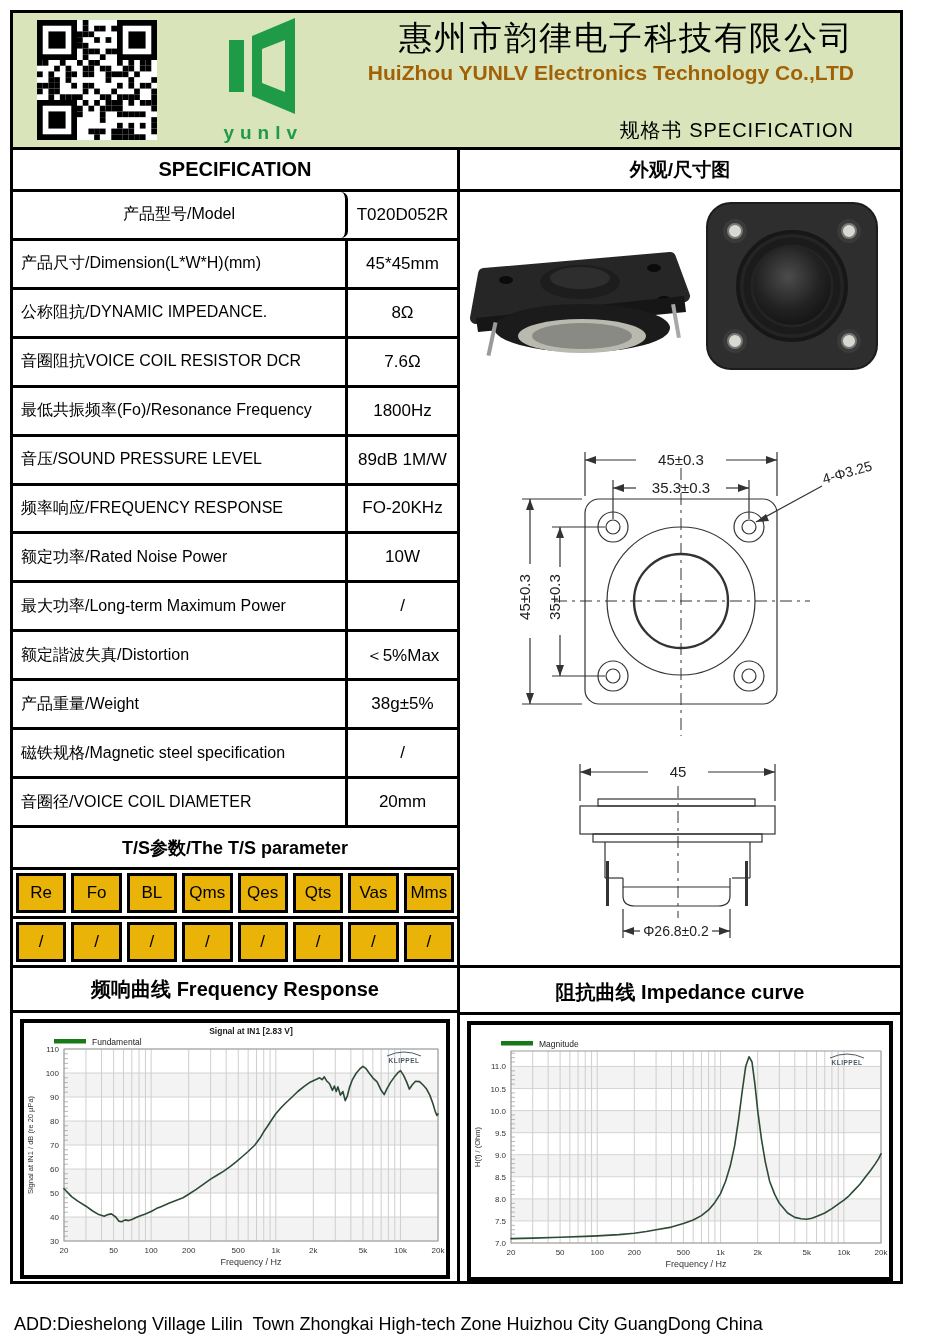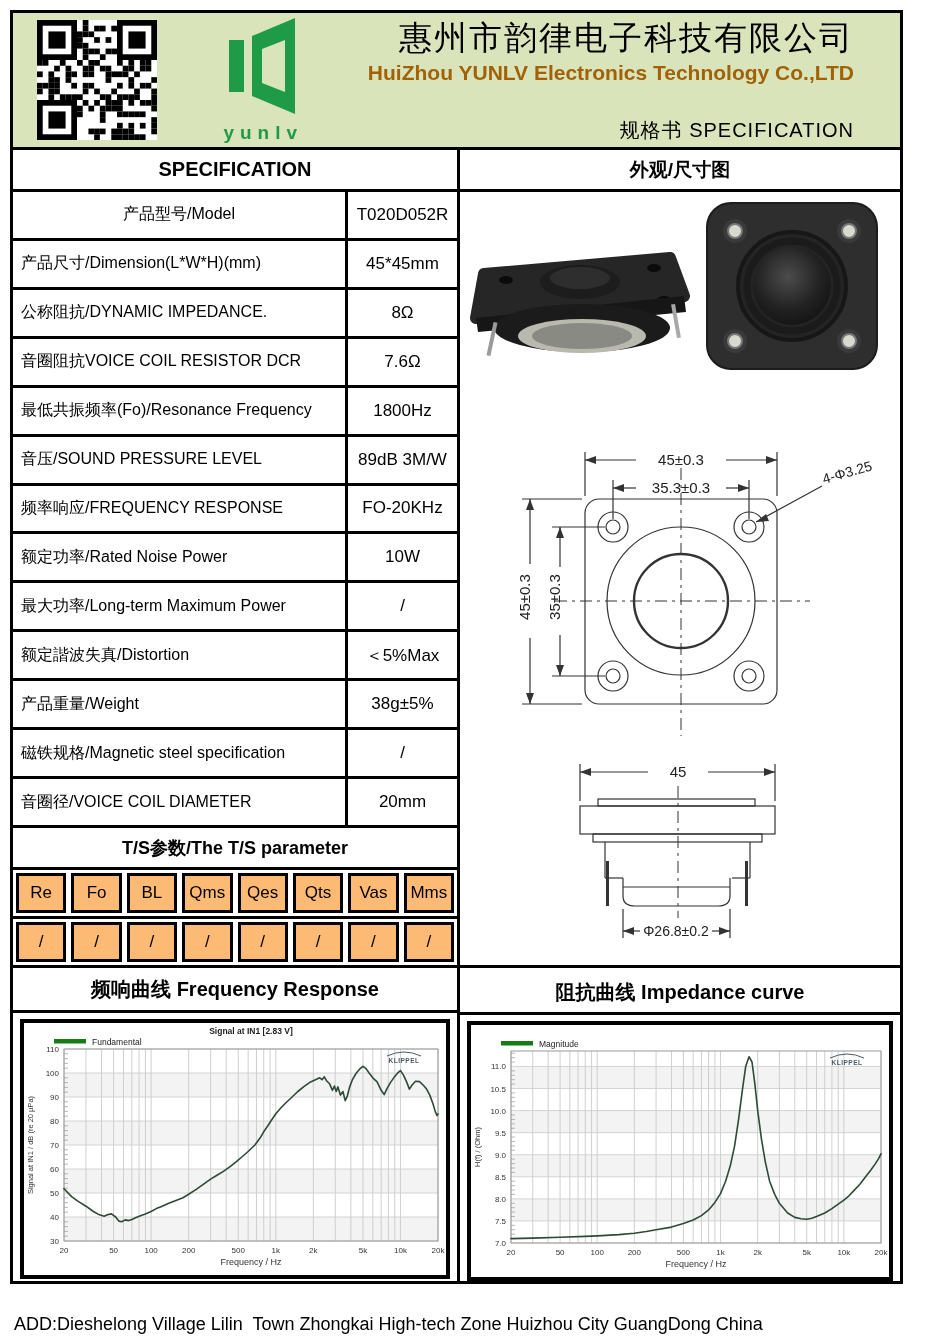--- a/index.html
+++ b/index.html
@@ -15,25 +15,25 @@
   .company-cn{font-size:33px;letter-spacing:2px;color:#000;}
   .company-en{font-size:21px;font-weight:bold;color:#a16207;}
   .doc-type{font-size:20px;color:#000;margin-top:32px;letter-spacing:1px;}
   
   .sec-title{display:flex;align-items:center;justify-content:center;font-weight:bold;font-size:20px;}
   
   #spec-rows{display:flex;flex-direction:column;}
   .spec-row{flex:1;display:flex;border-top:3px solid #000;}
   .spec-row:first-child{border-top:none;}
   .spec-label{width:335px;flex:none;border-right:3px solid #000;display:flex;align-items:center;padding:0 8px;font-size:16px;}
-  .spec-label.center{justify-content:center;}
+  .spec-label.center{justify-content:center;border-radius:7px;}
   .spec-value{flex:1;display:flex;align-items:center;justify-content:center;font-size:17px;}
   
   .ts-row{display:flex;gap:5px;padding:3px;height:100%;}
-  .ts-cell{flex:1;border:3px solid #000;display:flex;align-items:center;justify-content:center;font-size:17px;background:#fdba74;}
+  .ts-cell{flex:1;border:3px solid #000;display:flex;align-items:center;justify-content:center;font-size:17px;background:#eab308;}
   
   .chart-box{margin:6px 7px;border:4px solid #000;background:#fff;}
   
   #app-body{overflow:hidden;}
   .abs{position:absolute;}
   .footer-line{position:absolute;left:14px;color:#000;white-space:pre;}
   #footer-cn{top:1286px;font-size:21px;}
   #footer-en{top:1314px;font-size:18px;}
   svg text{font-family:"Liberation Sans",sans-serif;}
 </style>
@@ -221,21 +221,21 @@
       <div class="spec-row">
         <div class="spec-label">音圈阻抗VOICE COIL RESISTOR DCR</div>
         <div class="spec-value">7.6Ω</div>
       </div>
       <div class="spec-row">
         <div class="spec-label">最低共振频率(Fo)/Resonance Frequency</div>
         <div class="spec-value">1800Hz</div>
       </div>
       <div class="spec-row">
         <div class="spec-label">音压/SOUND PRESSURE LEVEL</div>
-        <div class="spec-value">89dB 3M/W</div>
+        <div class="spec-value">89dB 1M/W</div>
       </div>
       <div class="spec-row">
         <div class="spec-label">频率响应/FREQUENCY RESPONSE</div>
         <div class="spec-value">FO-20KHz</div>
       </div>
       <div class="spec-row">
         <div class="spec-label">额定功率/Rated Noise Power</div>
         <div class="spec-value">10W</div>
       </div>
       <div class="spec-row">

